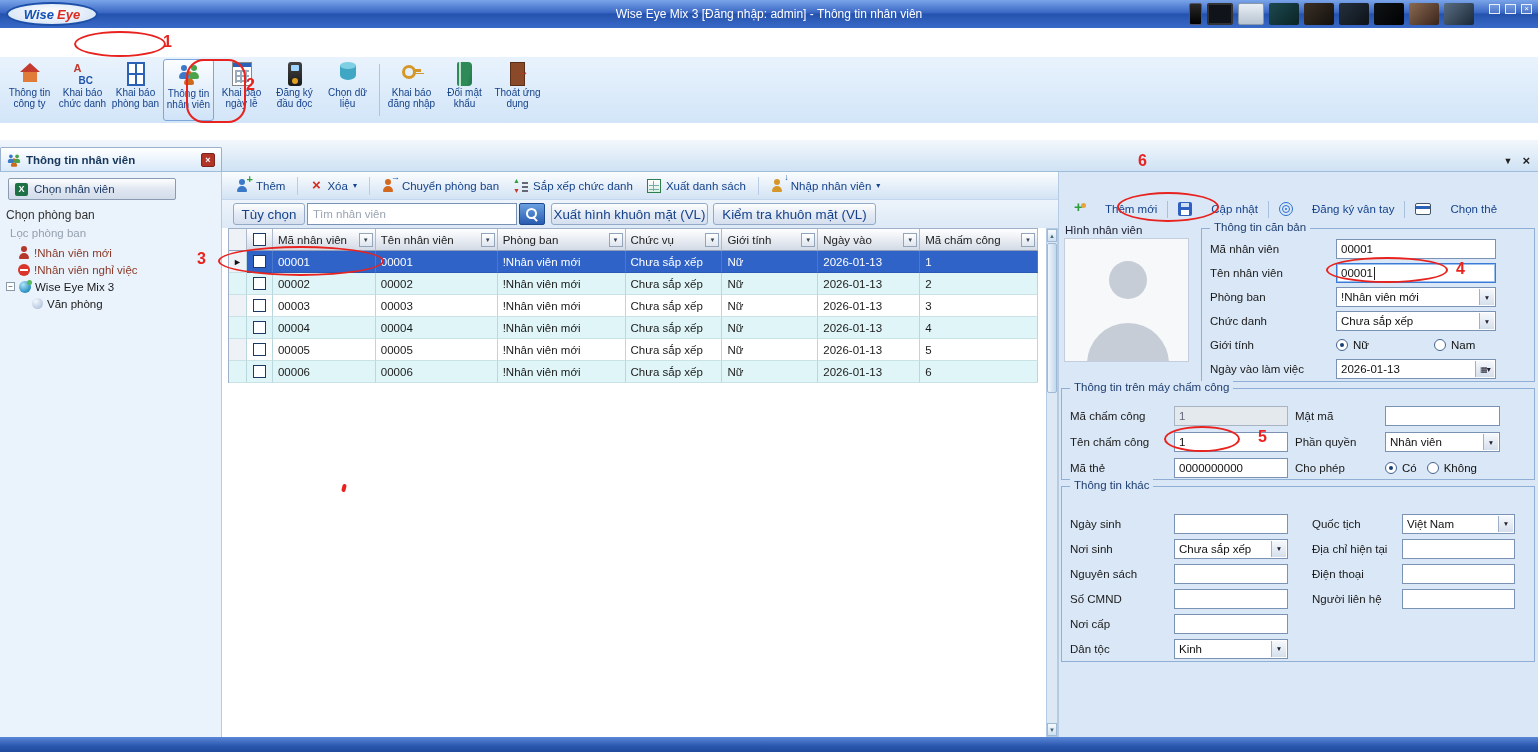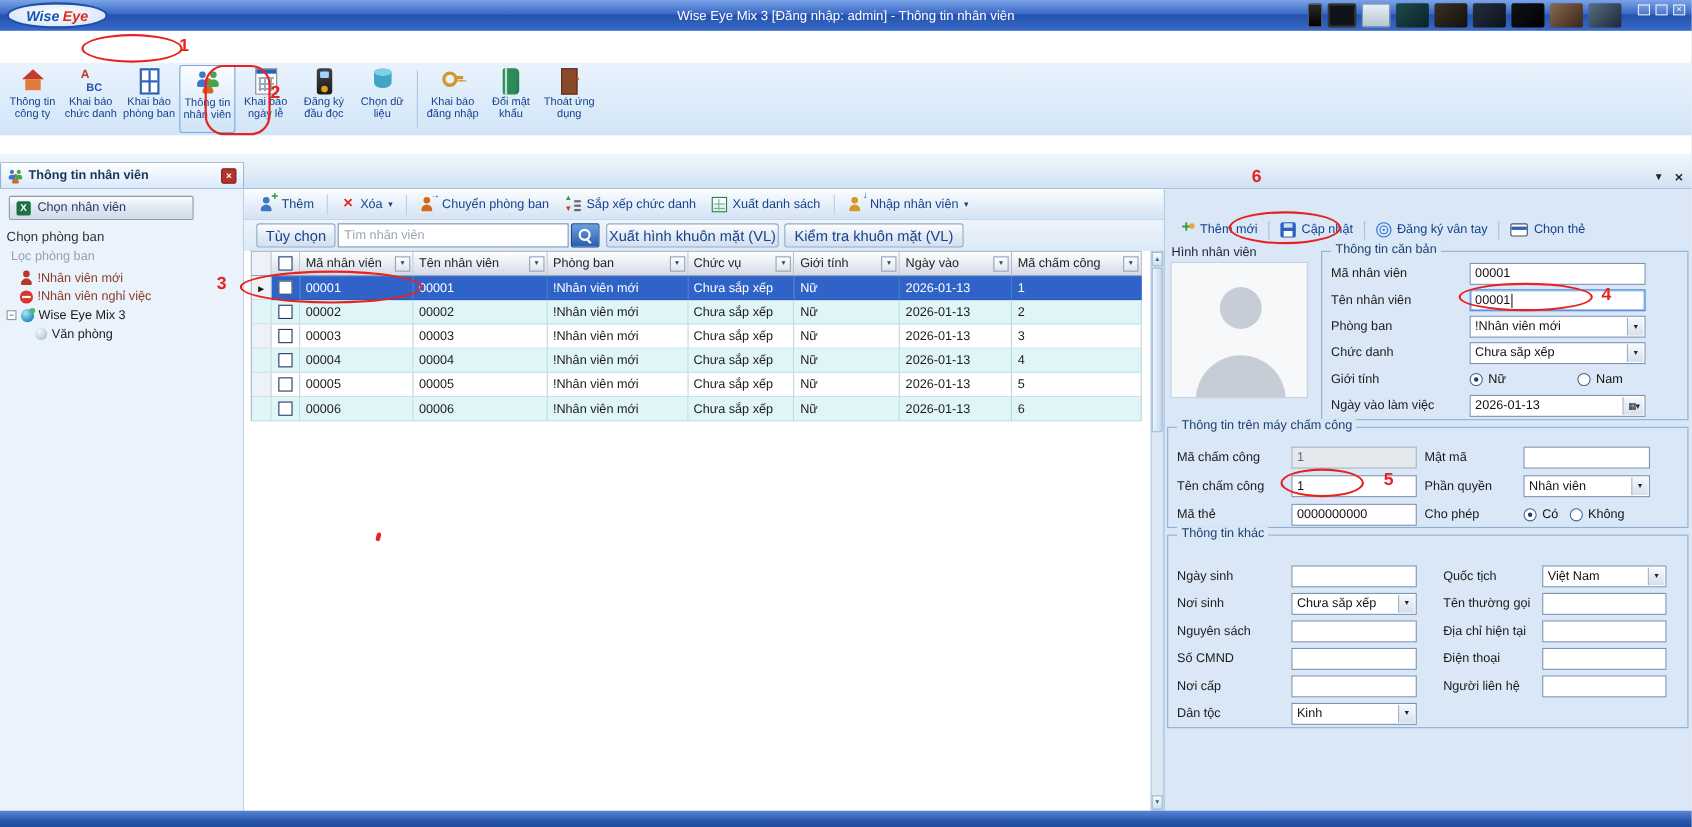--- a/index.html
+++ b/index.html
@@ -99,21 +99,21 @@
 
 
 .vscroll{position:absolute;left:1046px;top:228px;width:12px;height:509px;background:#dce8f4;border:1px solid #b5cbe4}
 .vs-btn{position:absolute;left:0;width:10px;height:13px;background:linear-gradient(#f6fafd,#cfdff0);border:1px solid #9fb8d4;font-size:6px;color:#467;display:flex;align-items:center;justify-content:center}
 .vs-up{top:0}.vs-dn{bottom:0}
 .vs-thumb{position:absolute;left:0;top:14px;width:10px;height:150px;background:linear-gradient(90deg,#eef5fc,#c2d8ee);border:1px solid #9fb8d4;border-radius:2px}
 
 
 .rightpanel{position:absolute;left:1058px;top:172px;width:480px;height:565px;background:#d9e7f6;border-left:1px solid #b5cbe4}
 .rtoolbar{position:absolute;left:2px;top:24px;right:4px;height:26px;display:flex;align-items:center;padding-left:4px}
-.rtbtn{display:flex;align-items:center;gap:5px;padding:3px 7px;color:#15428b;white-space:nowrap}
+.rtbtn{display:flex;align-items:center;gap:19px;padding:3px 7px;color:#15428b;white-space:nowrap}
 .rtsep{width:1px;height:17px;background:#a9c0dc;margin:0 3px}
 .photo-label{position:absolute;left:6px;top:52px;color:#223}
 .avatar{position:absolute;left:5px;top:66px;width:125px;height:124px;background:#f6f8fa;border:1px solid #c2cedd;overflow:hidden}
 .avatar::before{content:"";position:absolute;top:22px;left:44px;width:38px;height:38px;border-radius:50%;background:#c7cdd6}
 .avatar::after{content:"";position:absolute;bottom:-8px;left:22px;width:82px;height:46px;border-radius:41px 41px 0 0;background:#c7cdd6}
 .grp{position:absolute;border:1px solid #8fb0d4}
 .grp-title{position:absolute;top:-8px;left:8px;background:#d9e7f6;padding:0 4px;color:#1f3f70}
 #grp-basic{left:142px;top:56px;width:334px;height:154px}
 #basic-fields{position:absolute;left:8px;top:8px;right:4px}
 #grp-att{left:2px;top:216px;width:474px;height:92px}
@@ -685,26 +685,20 @@
         </div>
       <div id="other-right">
           <div class="frow">
             <span class="flabel">Quốc tịch</span>
             <div class="combo">
               <span class="val">Việt Nam</span>
               <span class="arr">▼</span>
             </div>
           </div>
           <div class="frow">
-            <span class="flabel">Tên thường gọi</span>
-            <div class="tbox">
-              <span class="val"></span>
-            </div>
-          </div>
-          <div class="frow">
             <span class="flabel">Địa chỉ hiện tại</span>
             <div class="tbox">
               <span class="val"></span>
             </div>
           </div>
           <div class="frow">
             <span class="flabel">Điện thoại</span>
             <div class="tbox">
               <span class="val"></span>
             </div>

